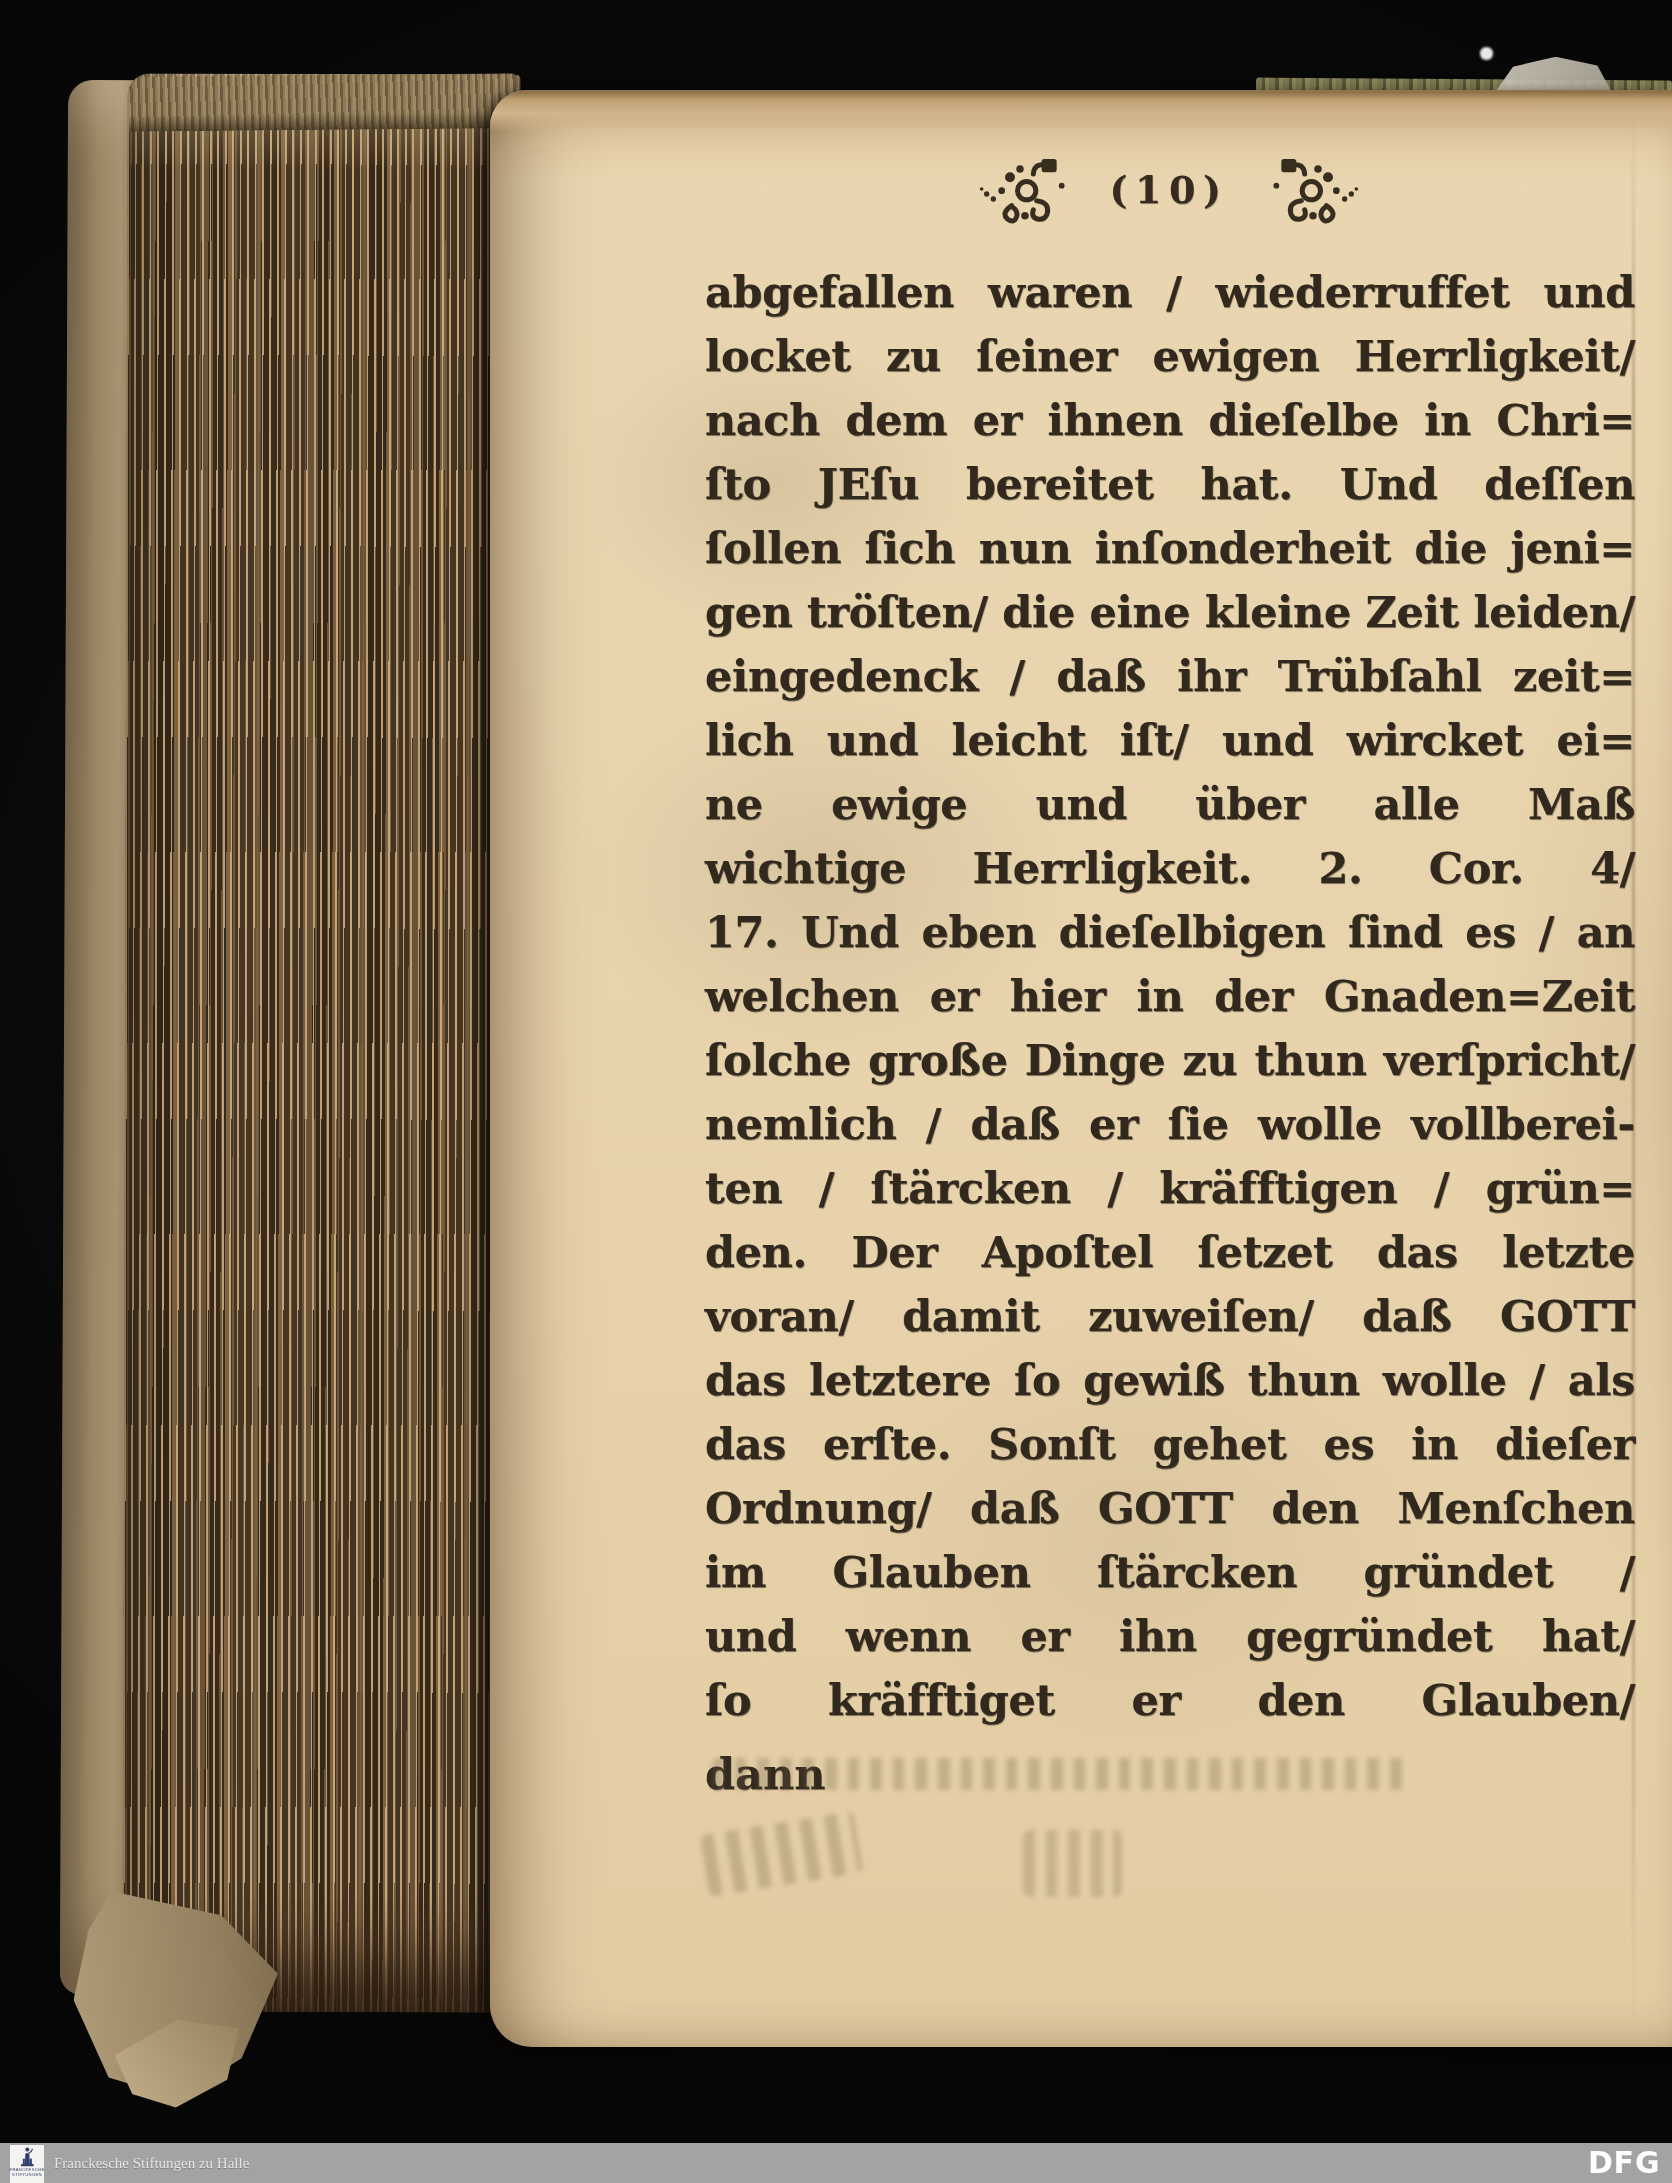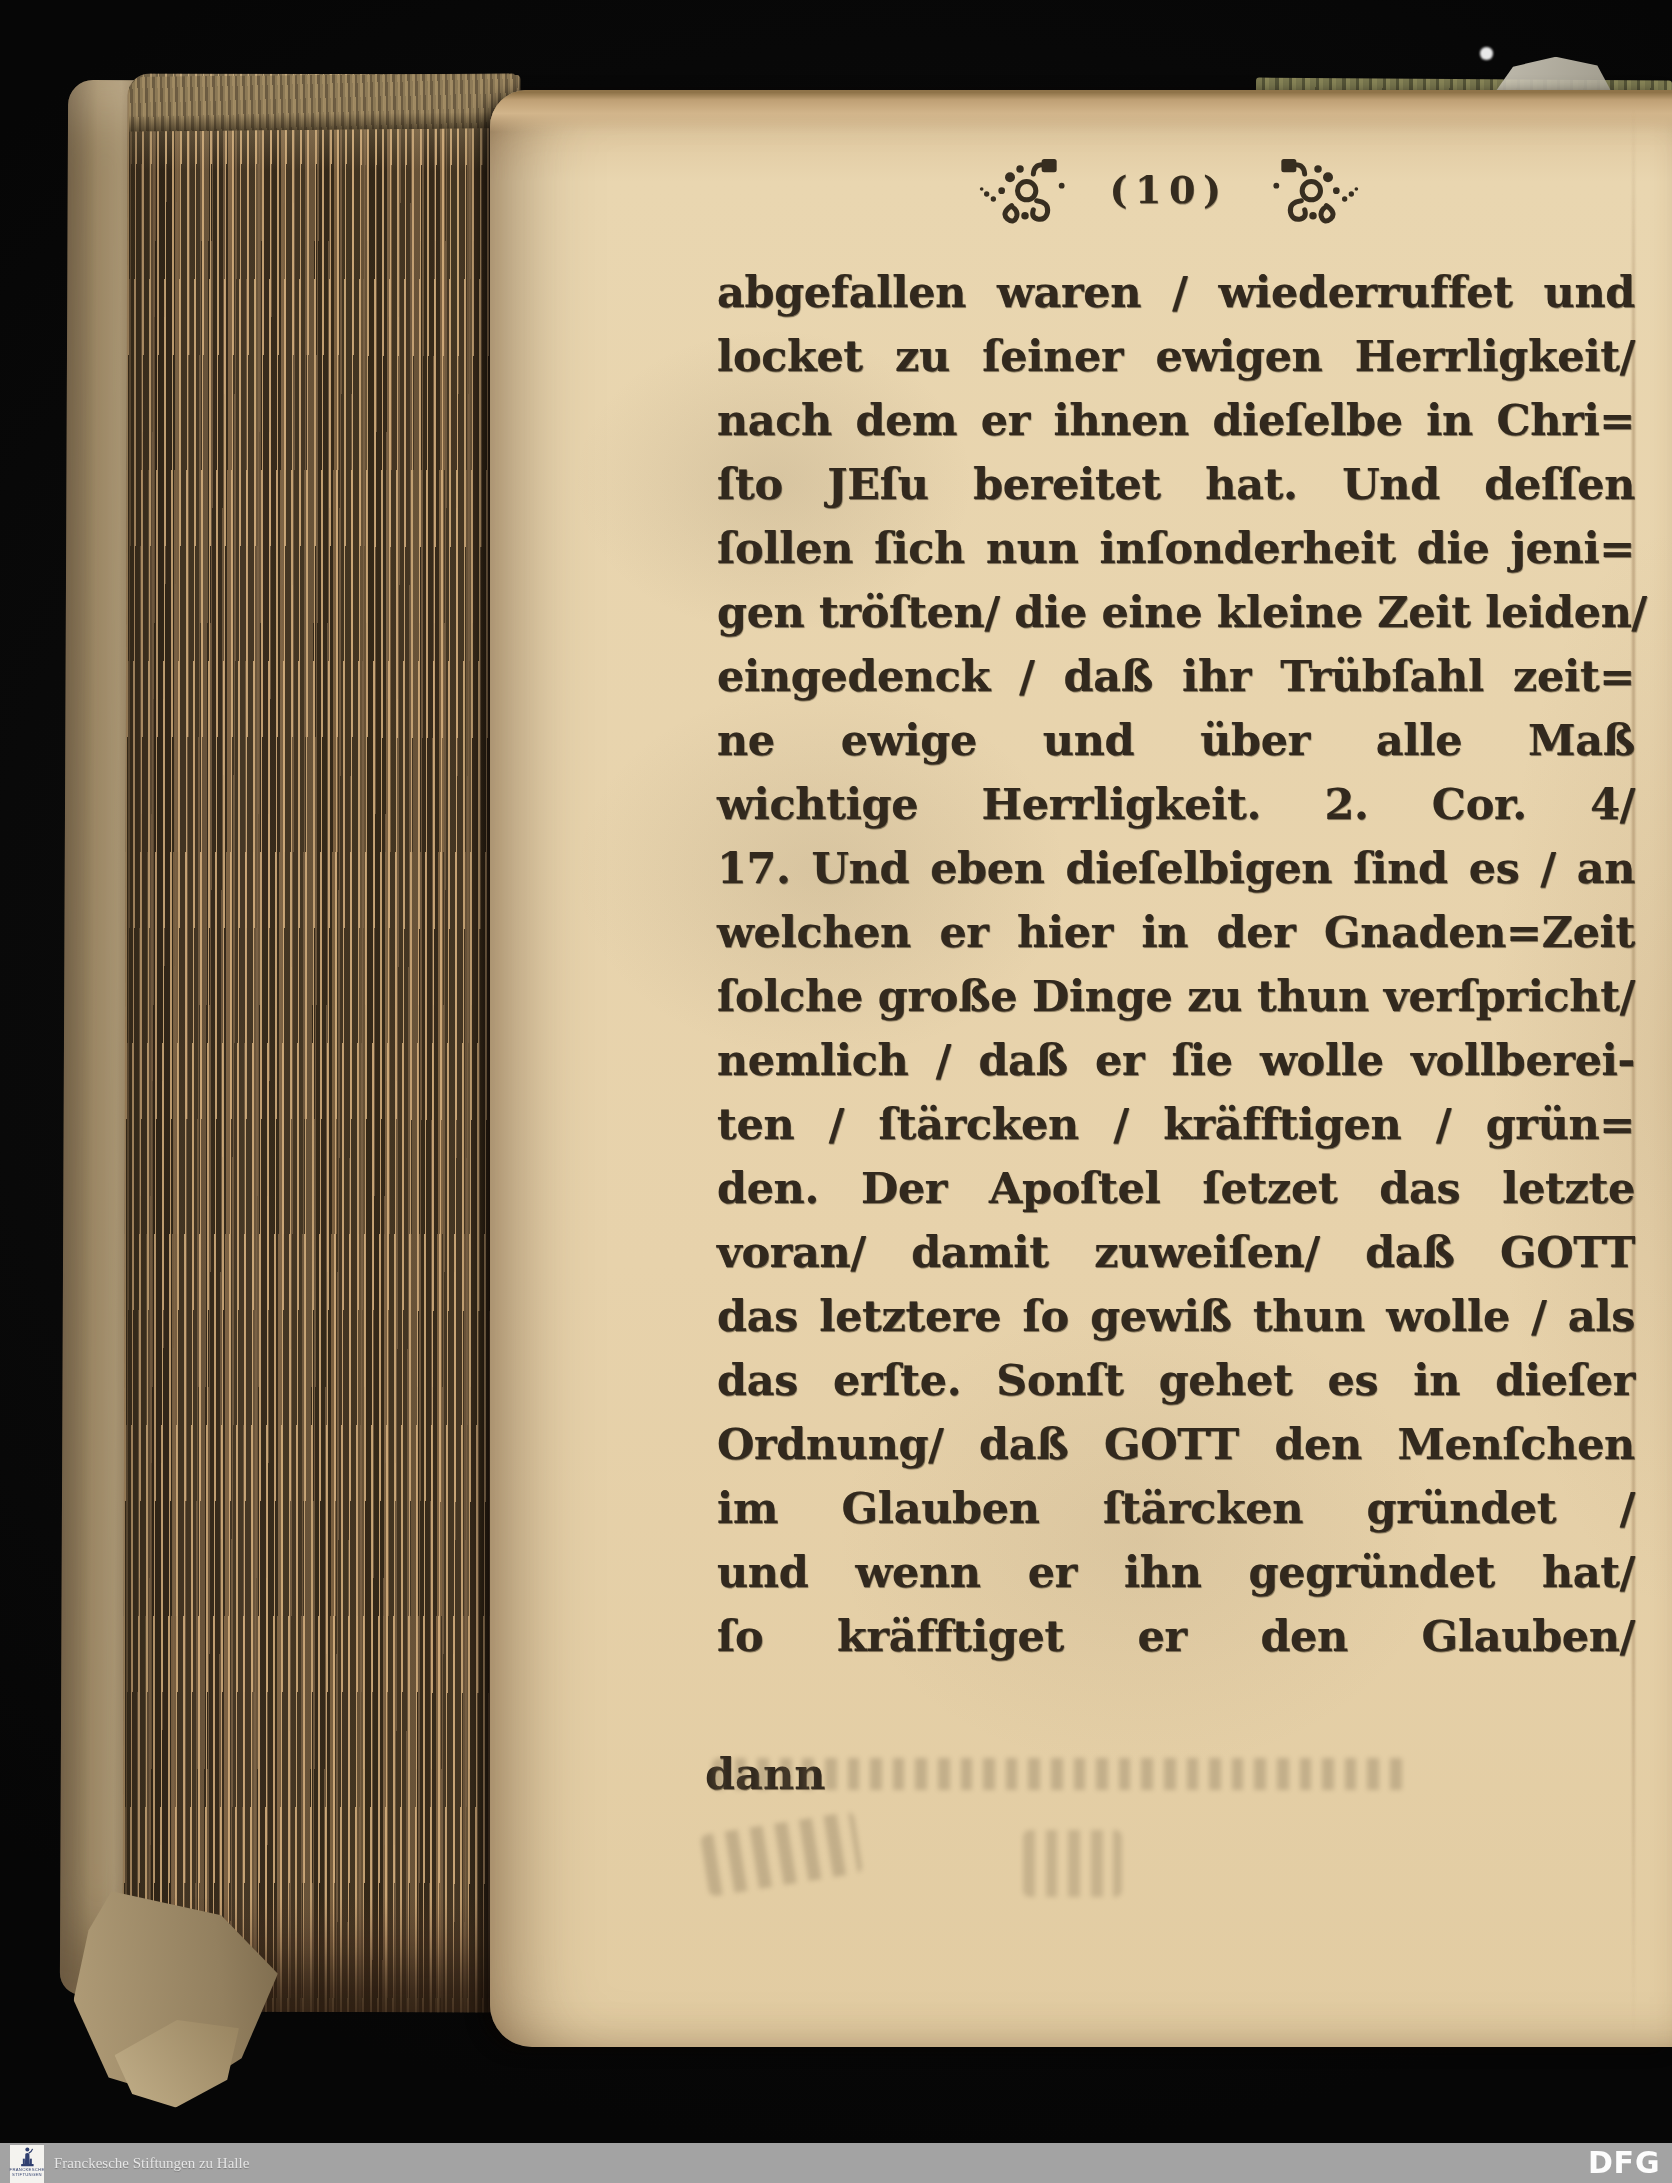--- a/index.html
+++ b/index.html
@@ -76,21 +76,21 @@
   .page-header{position:absolute;left:705px;top:147px;width:928px;height:84px;
     display:flex;justify-content:center;align-items:center;gap:33px;color:#352c1f;}
   .page-num{font-size:38px;font-weight:bold;letter-spacing:7.5px;
     text-shadow:0.5px 0.7px 0.7px rgba(40,30,18,.5);}
   .orn{width:99px;height:70px;}
   .orn.flip{transform:scaleX(-1);}
 
   .text-block{position:absolute;left:705px;top:260px;width:930px;color:#32291e;
     font-size:43px;font-weight:bold;letter-spacing:-0.4px;
     text-shadow:0.6px 0.8px 0.8px rgba(42,32,18,.55), -0.3px -0.3px 0.6px rgba(42,32,18,.3);}
-  .tline{height:64px;line-height:64px;text-align:justify;text-align-last:justify;white-space:nowrap;margin-left:12px;}
+  .tline{height:64px;line-height:64px;text-align:justify;text-align-last:justify;white-space:nowrap;}
   .catchword{position:absolute;left:705px;top:1749px;width:928px;
     color:#32291e;font-size:43px;font-weight:bold;
     text-shadow:0.6px 0.8px 0.8px rgba(42,32,18,.55);}
 
   .ghost{position:absolute;filter:blur(2.5px);opacity:.28;border-radius:6.7px;
     background:repeating-linear-gradient(90deg,#6f5f45 0 11.7px,transparent 11.7px 22.6px);}
   .ghost-1{left:712px;top:1758px;width:694px;height:32px;}
   .ghost-2{left:704px;top:1823px;width:155px;height:62px;transform:rotate(-9deg);
     background:repeating-linear-gradient(90deg,#6f5f45 0 13.4px,transparent 13.4px 25px);}
   .ghost-3{left:1023px;top:1830px;width:99px;height:67px;opacity:.24;}
@@ -161,20 +161,21 @@
   </div>
 
   <div class="text-block">
       <div class="tline">abgefallen waren / wiederruffet und</div>
       <div class="tline">locket zu ſeiner ewigen Herrligkeit/</div>
       <div class="tline">nach dem er ihnen dieſelbe in Chri=</div>
       <div class="tline">ſto JEſu bereitet hat.  Und deſſen</div>
       <div class="tline">ſollen ſich nun inſonderheit die jeni=</div>
       <div class="tline">gen tröſten/ die eine kleine Zeit leiden/</div>
       <div class="tline">eingedenck / daß ihr Trübſahl zeit=</div>
+      <div class="tline">lich und leicht iſt/ und wircket ei=</div>
       <div class="tline">ne ewige und über alle Maß</div>
       <div class="tline">wichtige Herrligkeit. 2. Cor. 4/</div>
       <div class="tline">17. Und eben dieſelbigen ſind es / an</div>
       <div class="tline">welchen er hier in der Gnaden=Zeit</div>
       <div class="tline">ſolche große Dinge zu thun verſpricht/</div>
       <div class="tline">nemlich / daß er ſie wolle vollberei-</div>
       <div class="tline">ten / ſtärcken / kräfftigen / grün=</div>
       <div class="tline">den. Der Apoſtel ſetzet das letzte</div>
       <div class="tline">voran/ damit zuweiſen/ daß GOTT</div>
       <div class="tline">das letztere ſo gewiß thun wolle / als</div>

